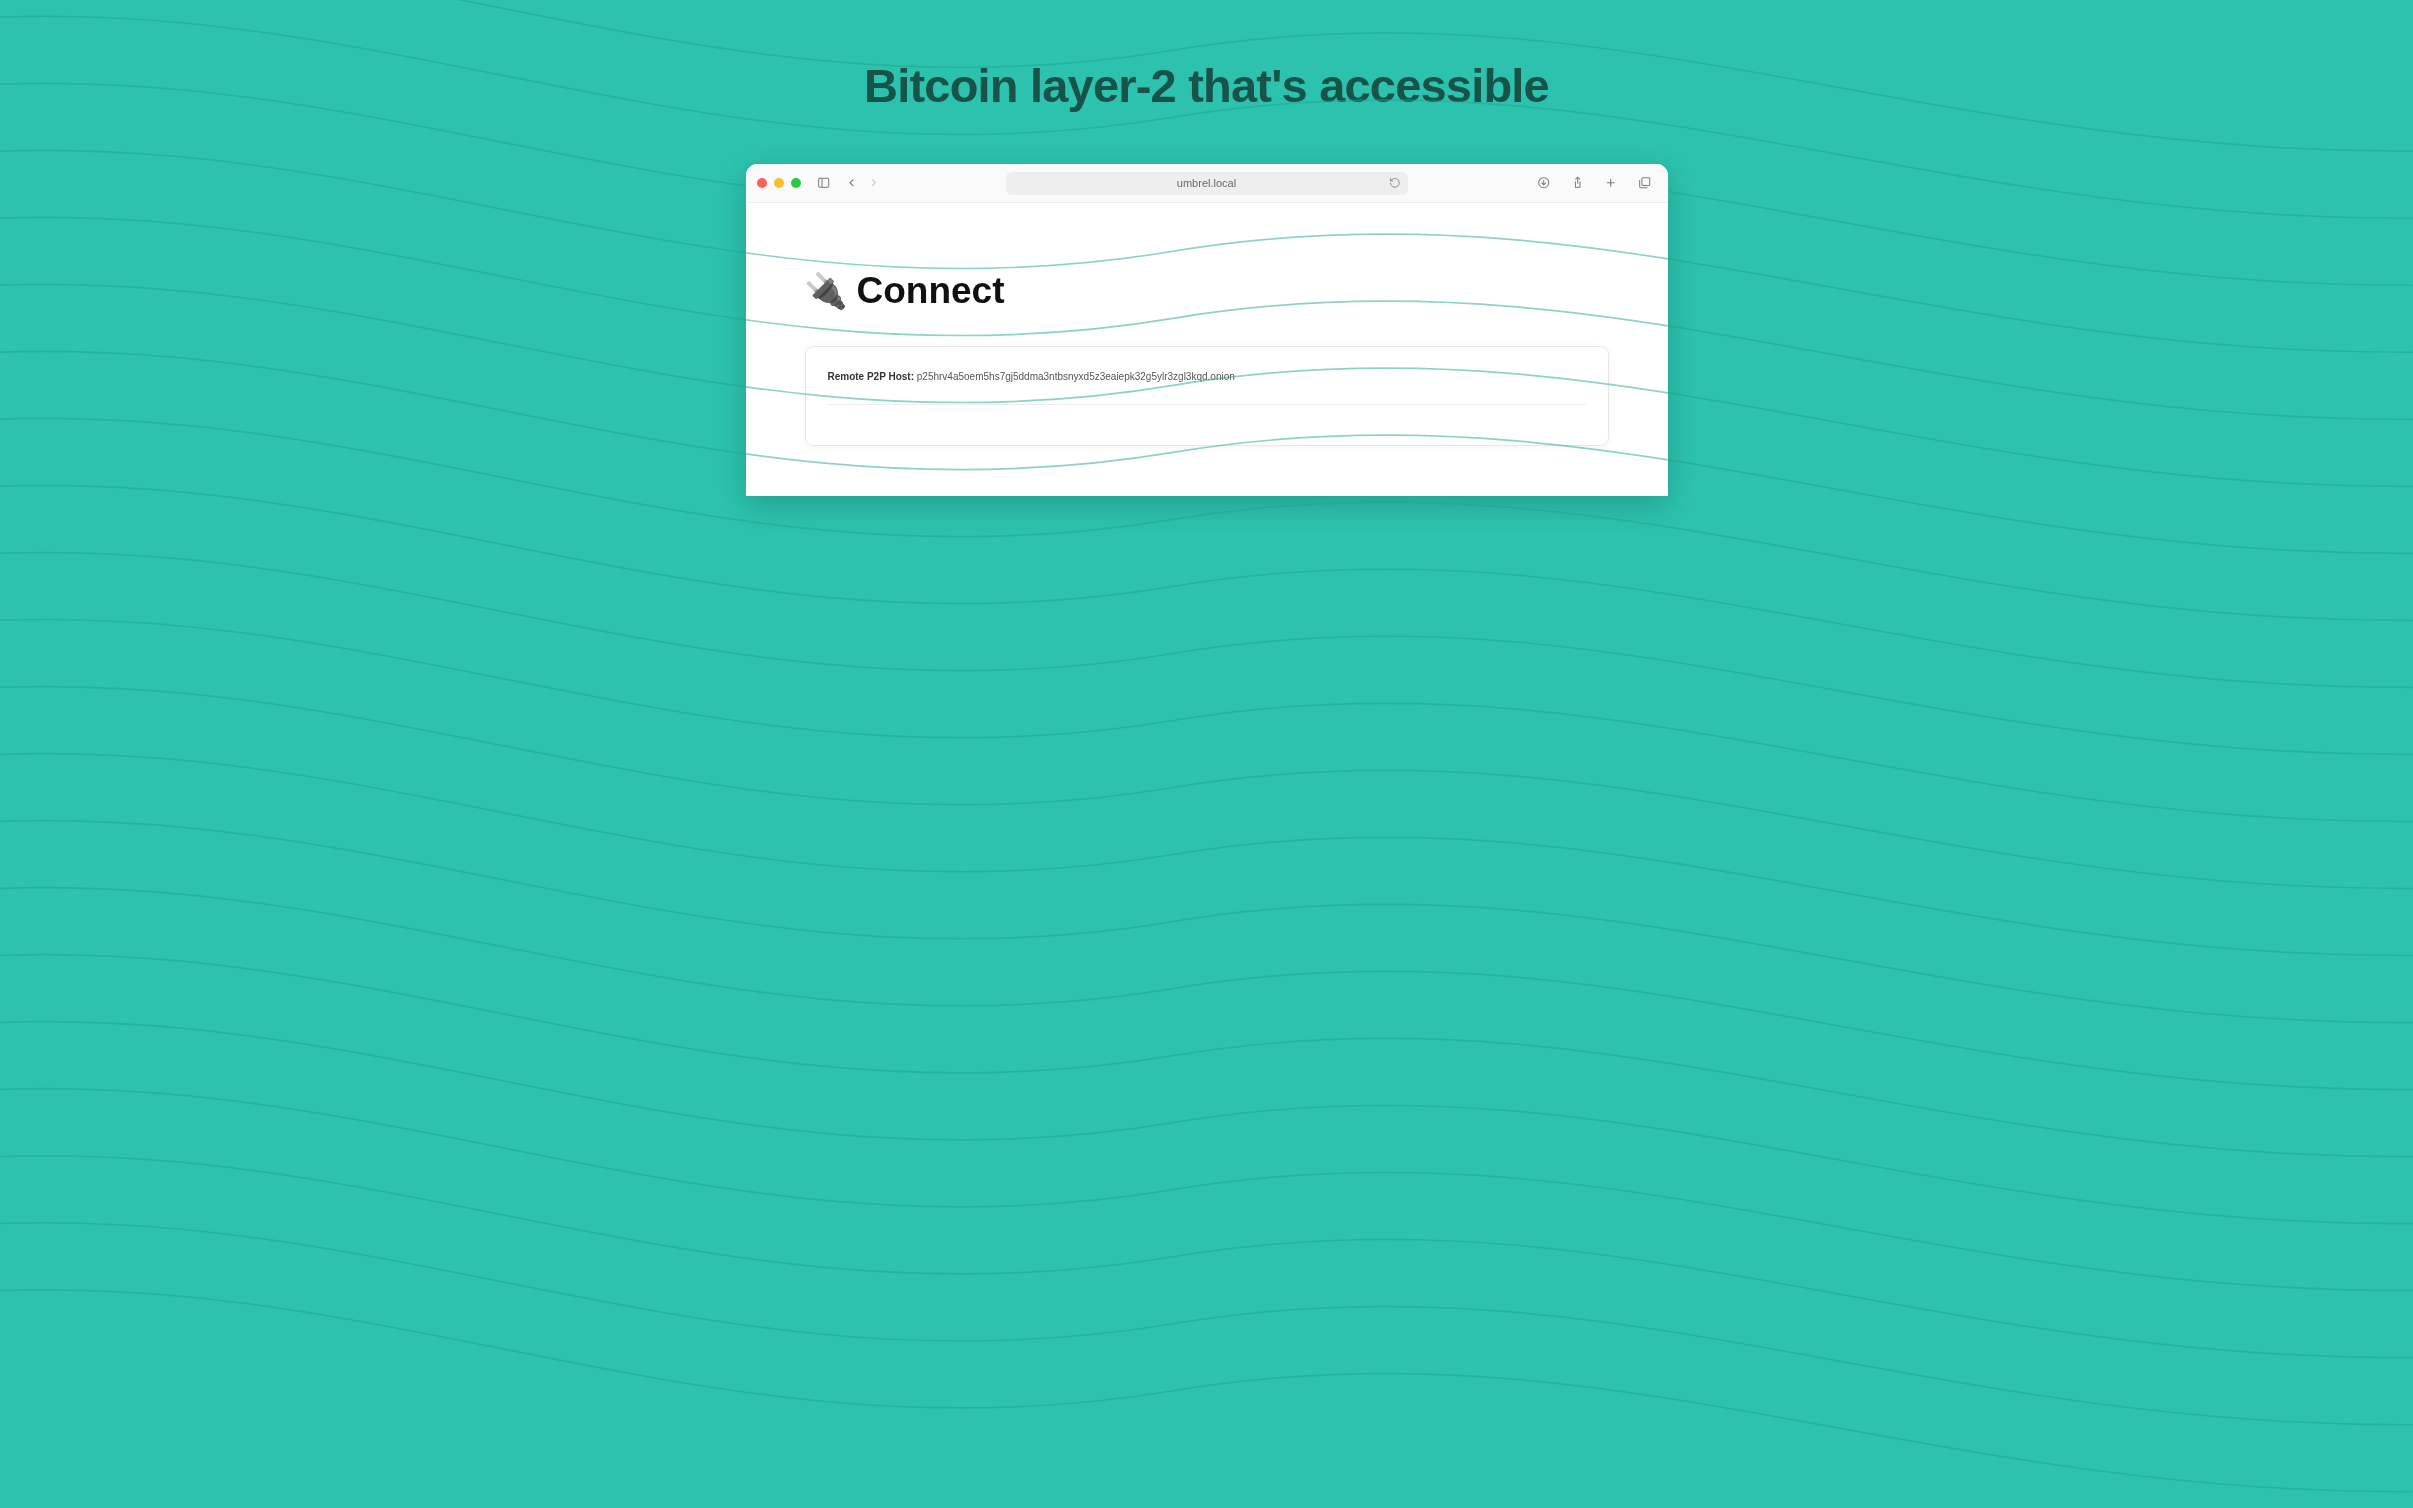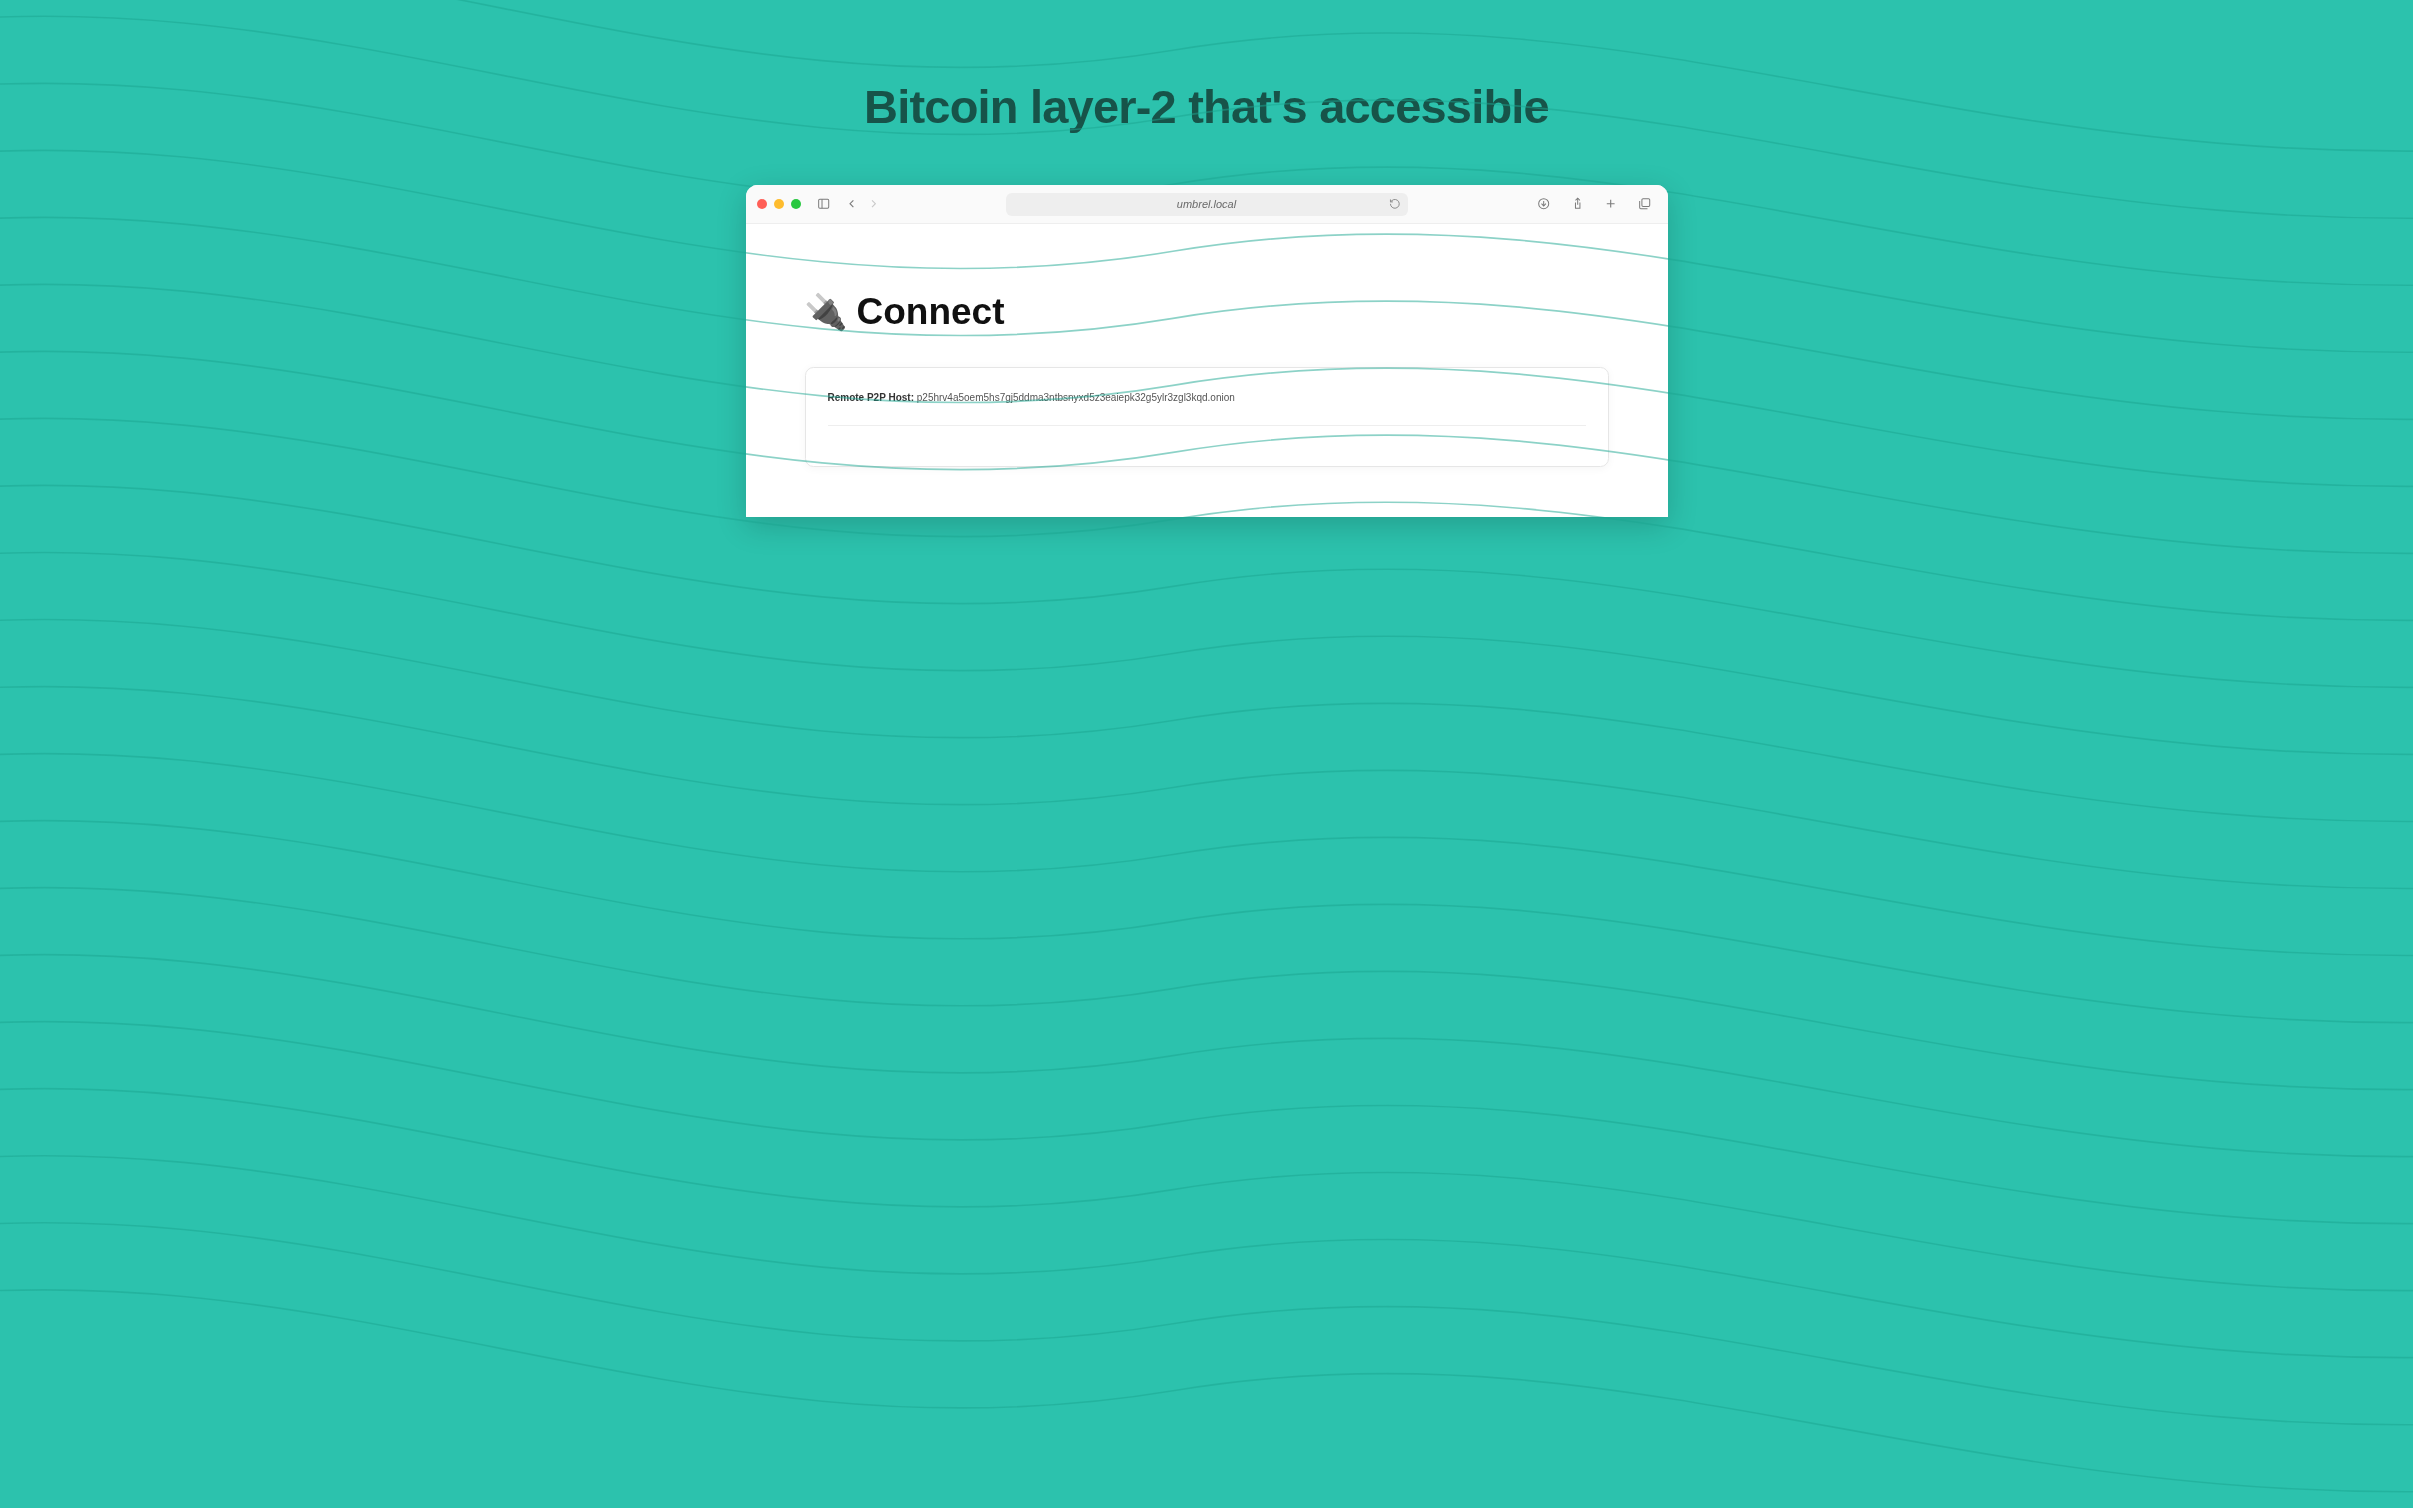--- a/index.html
+++ b/index.html
@@ -16,21 +16,21 @@
       inset: 0;
       width: 100%;
       height: 100%;
       pointer-events: none;
     }
 
     .hero {
       text-align: center;
       color: #175349;
       font-weight: 700;
-      padding-top: 80px;
+      padding-top: 59px;
       padding-bottom: 34px;
       letter-spacing: -0.8px;
     }
     .hero h1 {
       font-size: 47px;
       line-height: 1.15;
     }
 
     .browser {
       width: 922px;
@@ -43,21 +43,20 @@
 
     .browser-chrome {
       display: flex;
       align-items: center;
       padding: 8.4px 11.7px;
       background: #fafafa;
       gap: 0;
       border-bottom: 0.8px solid #eee;
       position: relative;
       height: 39px;
-      font-style: italic;
     }
 
     .traffic { display: flex; gap: 6.7px; align-items: center; }
     .dot { width: 10px; height: 10px; border-radius: 50%; }
     .dot.red { background: #ff5f57; }
     .dot.yellow { background: #febc2e; }
     .dot.green { background: #28c840; }
 
     .chrome-btn {
       width: 22px;

